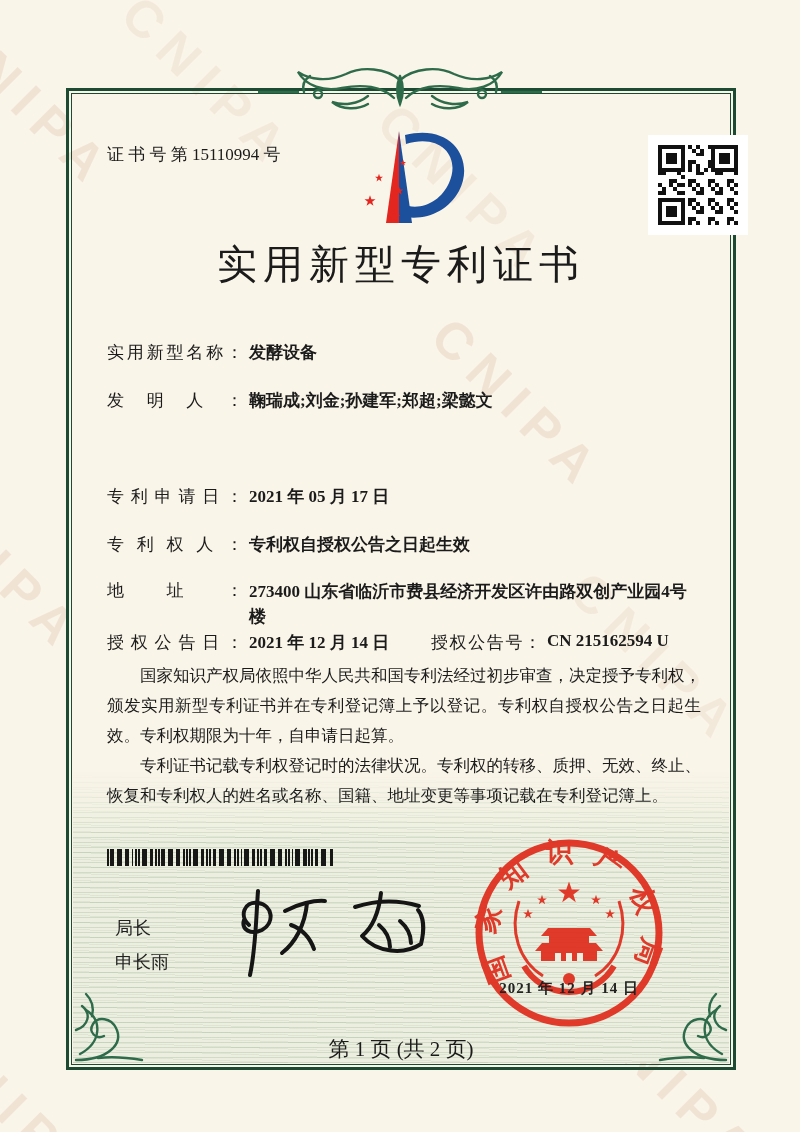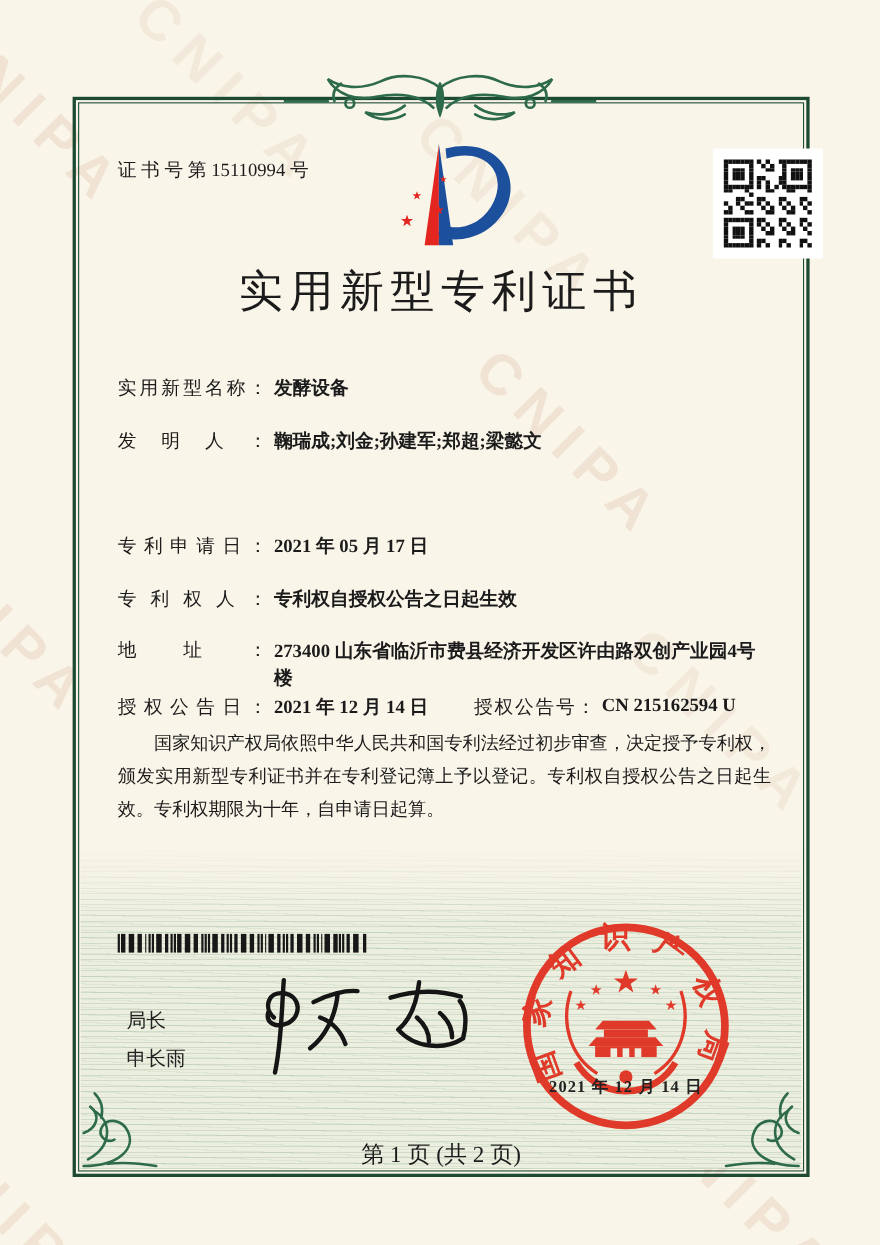--- a/index.html
+++ b/index.html
@@ -580,20 +580,21 @@
     </div>
     <div class="row" style="top:540px;">
       <span class="lab">授权公告日：</span><span class="val">2021 年 12 月 14 日</span>
       <span class="grant-pair2">
         <span class="lab">授权公告号：</span><span class="val">CN 215162594 U</span>
       </span>
     </div>
 
     <div class="paras">
       <p>国家知识产权局依照中华人民共和国专利法经过初步审查，决定授予专利权，颁发实用新型专利证书并在专利登记簿上予以登记。专利权自授权公告之日起生效。专利权期限为十年，自申请日起算。</p>
+      <p>专利证书记载专利权登记时的法律状况。专利权的转移、质押、无效、终止、恢复和专利权人的姓名或名称、国籍、地址变更等事项记载在专利登记簿上。</p>
     </div>
 
     <div class="barcode" id="barcode">
         <span style="width: 1.7px; margin-right: 1.6px;"></span>
         <span style="width: 3.4px; margin-right: 3.2px;"></span>
         <span style="width: 5.1px; margin-right: 3.2px;"></span>
         <span style="width: 3.4px; margin-right: 3.2px;"></span>
         <span style="width: 1.7px; margin-right: 1.6px;"></span>
         <span style="width: 1.7px; margin-right: 1.6px;"></span>
         <span style="width: 1.7px; margin-right: 1.6px;"></span>

